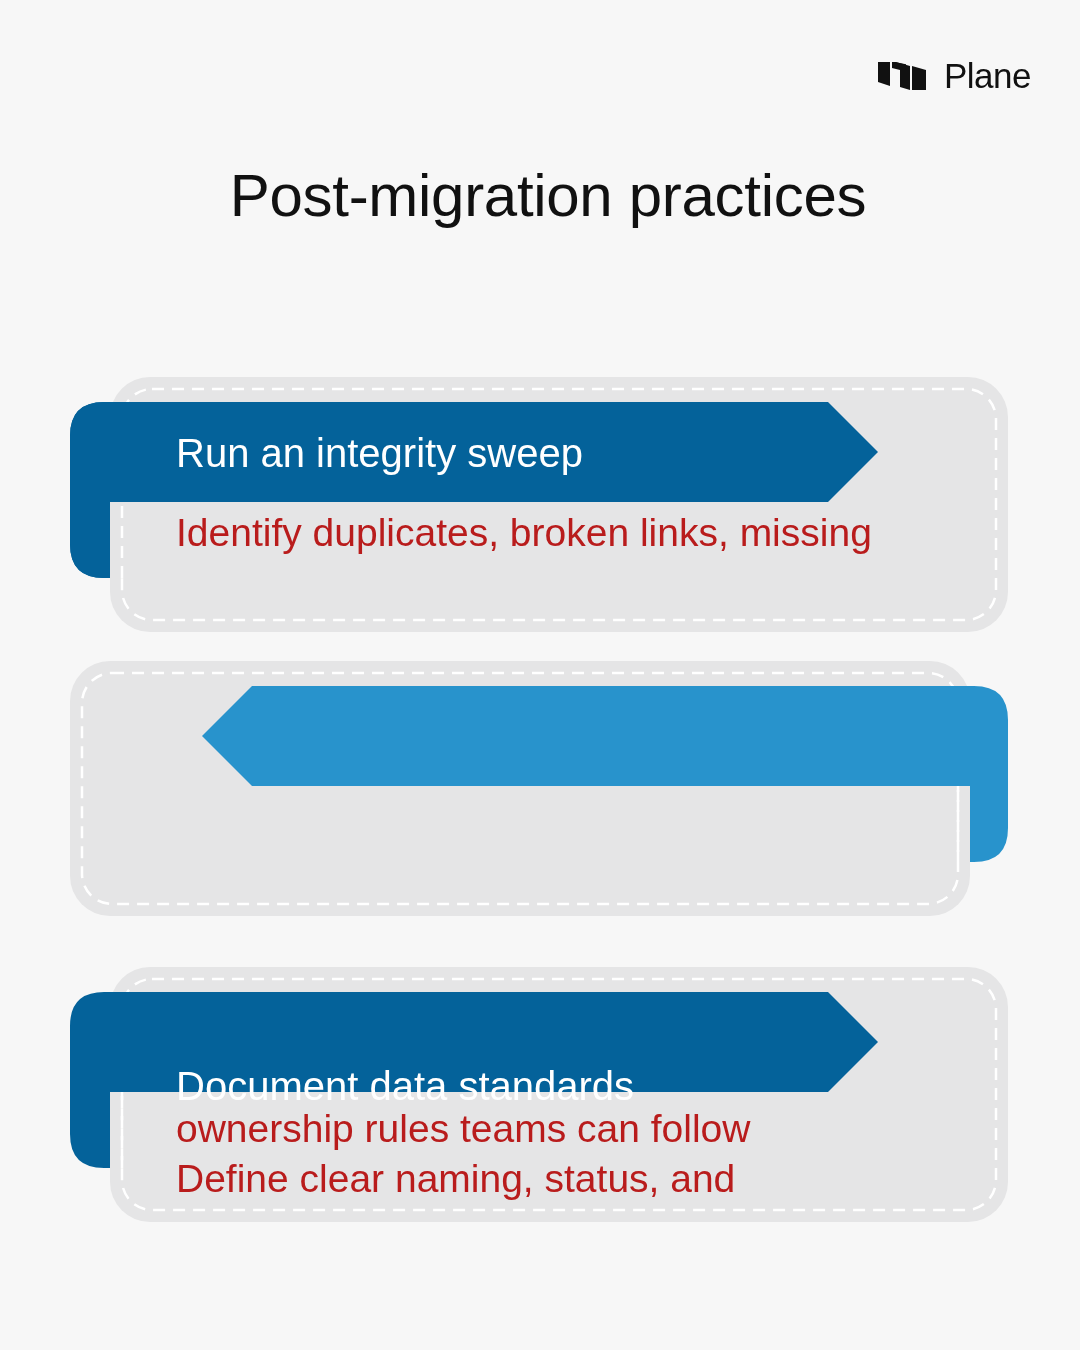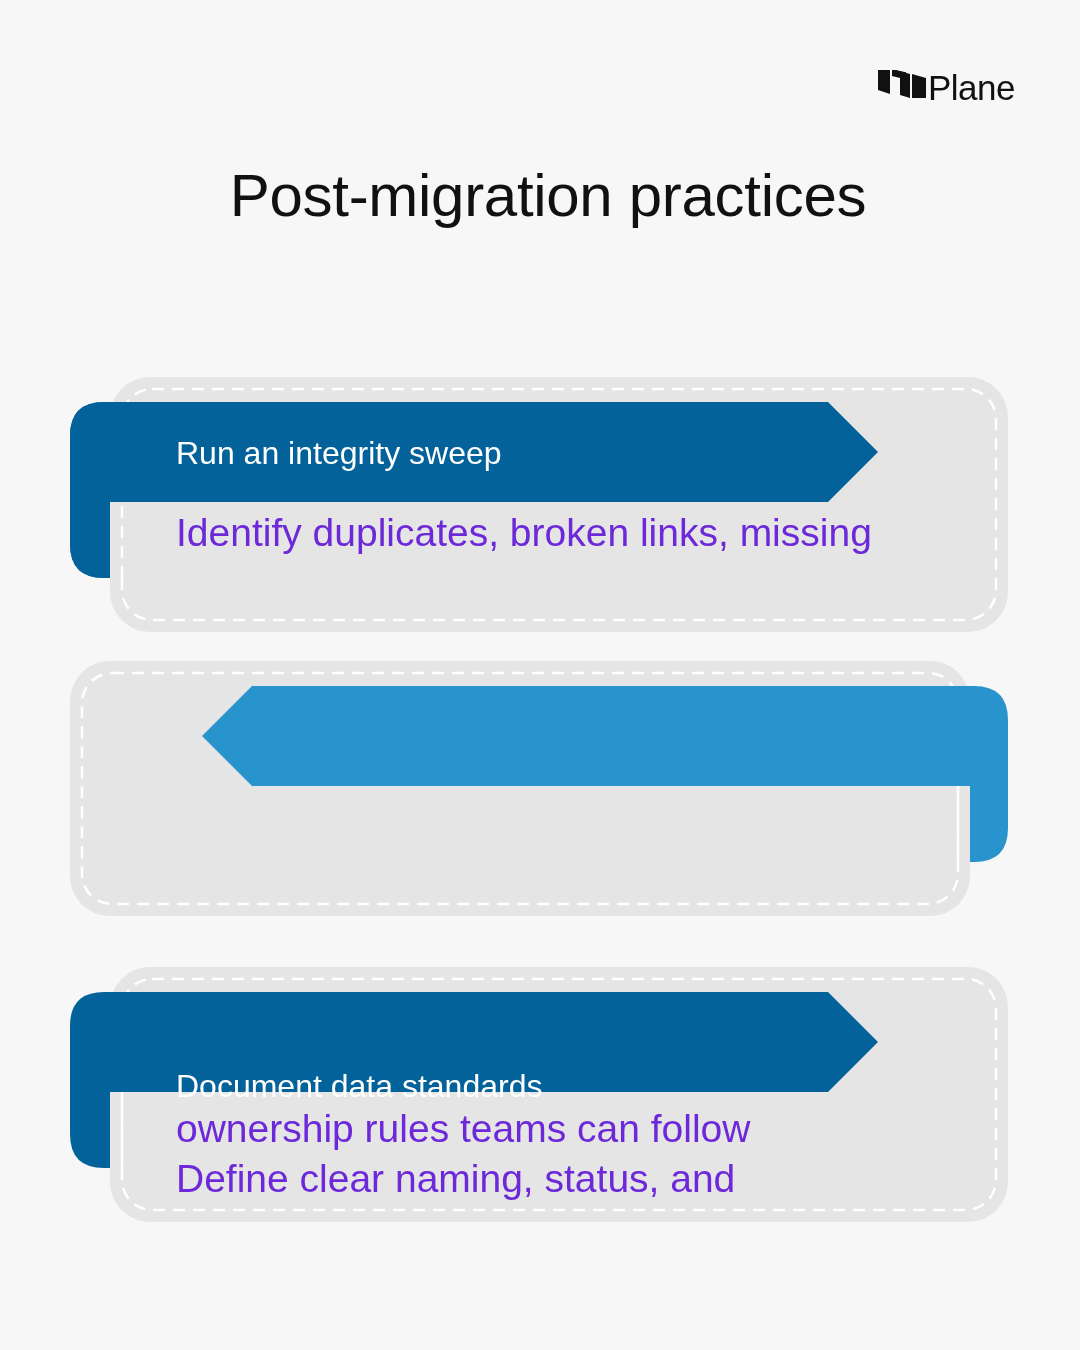--- a/index.html
+++ b/index.html
@@ -1,26 +1,26 @@
 <!DOCTYPE html>
 <html><head>
 <meta charset="utf-8">
 <style>
   html, body { margin:0; padding:0; }
   body { width:1080px; height:1350px; background:#f7f7f7; position:relative; overflow:hidden;
          font-family:"Liberation Sans", "DejaVu Sans", sans-serif; color:#111; }
-  .logo { position:absolute; left:876px; top:68px; height:40px; display:flex; align-items:flex-start; gap:0; }
+  .logo { position:absolute; left:876px; top:56px; height:40px; display:flex; align-items:center; gap:16px; }
   .logo svg { display:block; }
   .logo-text { font-size:35px; letter-spacing:-0.5px; color:#111; }
   .title { position:absolute; left:8px; top:160px; width:1080px; text-align:center; font-size:60px; line-height:72px; letter-spacing:-0.3px; color:#111; }
   .title div { white-space:nowrap; }
   .card { position:absolute; }
   .card svg.bg { position:absolute; left:0; top:0; overflow:visible; }
-  .head { position:absolute; color:#fff; font-size:32px; white-space:nowrap; line-height:50px; }
-  .desc { position:absolute; font-size:39px; line-height:50px; color:#6d28d9; white-space:nowrap; }
+  .head { position:absolute; color:#fff; font-size:40px; white-space:nowrap; line-height:50px; }
+  .desc { position:absolute; font-size:39px; line-height:50px; color:#b91c1c; white-space:nowrap; }
 </style>
 </head>
 <body>
 
 <div class="logo">
   <svg width="52" height="32" viewBox="0 0 52 32">
     <path d="M2 2 L14 2 L14 26 L2 22 Z" fill="#111"></path>
     <path d="M16 2 L20 2 L34 6 L34 30 L24 27 L24 10 L16 8 Z" fill="#111"></path>
     <path d="M36 6 L50 10 L50 30 L36 30 Z" fill="#111"></path>
     <path d="M18 4 L28 6 L28 26" fill="none" stroke="#111" stroke-width="4"></path>

